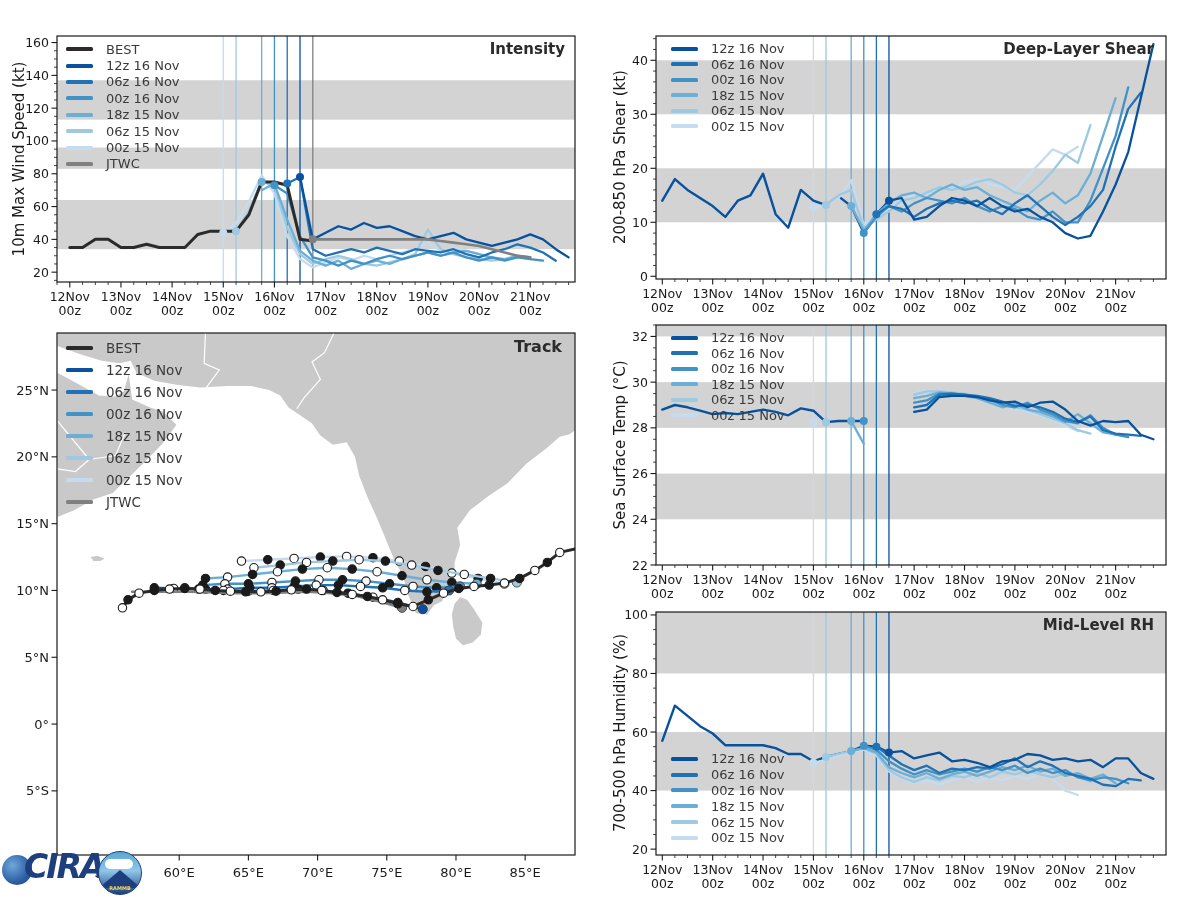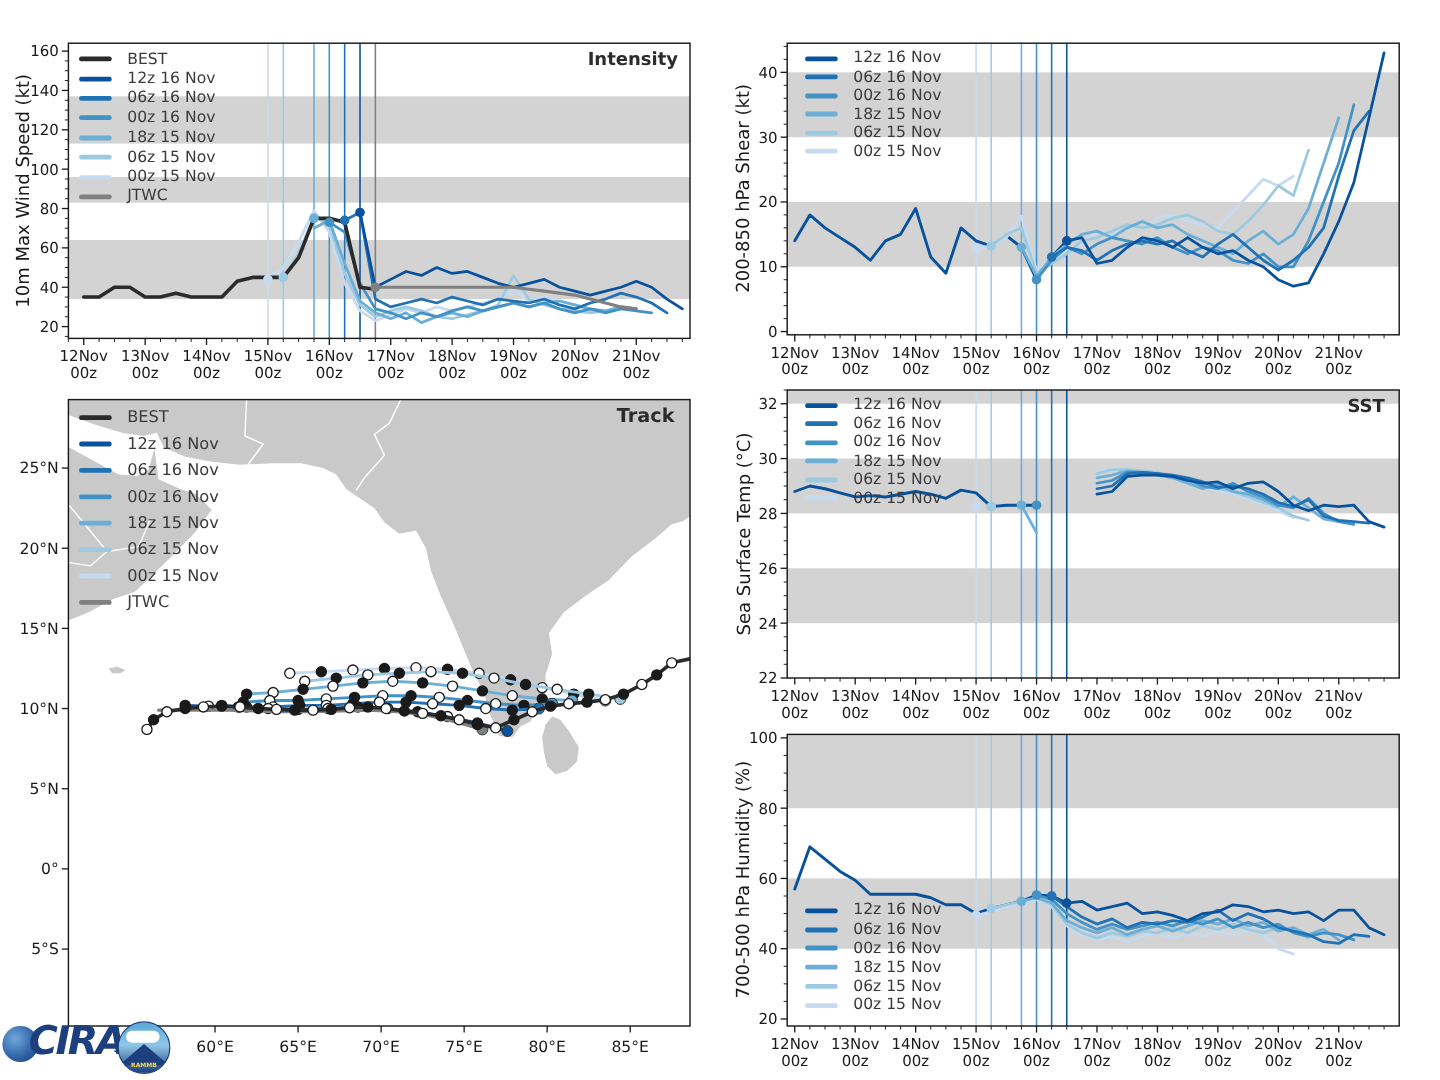--- a/index.html
+++ b/index.html
@@ -662,21 +662,22 @@
         <line x1="653" x2="656" y1="702.7590361445783" y2="702.7590361445783" stroke="#1a1a1a" stroke-width="0.8"></line>
         <line x1="653" x2="656" y1="688.1204819277109" y2="688.1204819277109" stroke="#1a1a1a" stroke-width="0.8"></line>
         <line x1="653" x2="656" y1="658.8433734939758" y2="658.8433734939758" stroke="#1a1a1a" stroke-width="0.8"></line>
         <line x1="653" x2="656" y1="644.2048192771084" y2="644.2048192771084" stroke="#1a1a1a" stroke-width="0.8"></line>
         <line x1="653" x2="656" y1="629.566265060241" y2="629.566265060241" stroke="#1a1a1a" stroke-width="0.8"></line>
       </g>
     </svg>
 
   <div class="panel-title" style="left:57px;top:337px;width:505px;font-size:16px;">Track</div>
   <div class="panel-title" style="left:57px;top:40px;width:508px;">Intensity</div>
-  <div class="panel-title" style="left:656px;top:329px;width:498px;">SST</div>
+  <div class="panel-title" style="left:656px;top:40px;width:498px;">Deep-Layer Shear</div>
+  <div class="panel-title" style="left:656px;top:616px;width:498px;">Mid-Level RH</div>
 
   <div class="ylab" style="left:-104px;top:149px;width:246px;">10m Max Wind Speed (kt)</div>
   <div class="ylab" style="left:498px;top:147px;width:243px;">200-850 hPa Shear (kt)</div>
   <div class="ylab" style="left:500px;top:435px;width:240px;">Sea Surface Temp (°C)</div>
   <div class="ylab" style="left:498px;top:723px;width:243px;">700-500 hPa Humidity (%)</div>
 
   <div id="legends">
       <div class="legend" style="left: 66px; top: 41px;">
         <div class="lrow" style="height: 16.4px;">
           <span class="lswatch" style="width: 27px; height: 4.5px; background: rgb(43, 43, 43);"></span>

